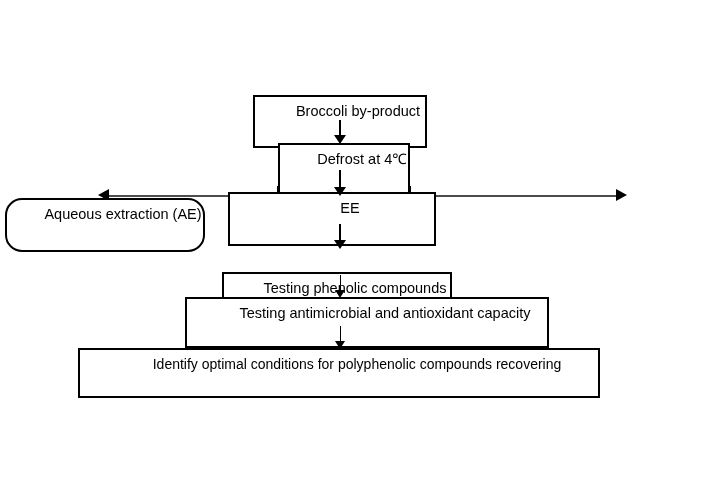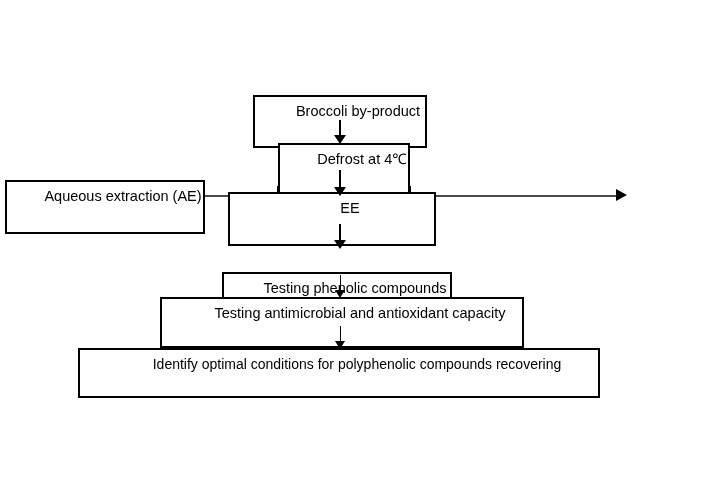--- a/index.html
+++ b/index.html
@@ -34,21 +34,21 @@
     z-index: 2;
     padding-left: 36px;
   }
   .node.small-text { font-size: 14px; }
 
   
   .z1 { z-index: 3; }
   .z2 { z-index: 4; }
   .z3 { z-index: 5; }
   .z4 { z-index: 6; }
-  .z5 { z-index: 7; }
+  .z5 { z-index: 7; margin-left: 25px; }
   .z6 { z-index: 8; }
 
   
   .varrow {
     position: absolute;
     z-index: 10;
     pointer-events: none;
   }
   .varrow .shaft {
     position: absolute;
@@ -129,21 +129,21 @@
   </div>
 
   <div class="node z1" style="left:253px; top:95px; width:174px; height:53px;">
     <span>Broccoli by-product</span>
   </div>
 
   <div class="node z2" style="left:278px; top:143px; width:132px; height:53px;">
     <span>Defrost at 4℃</span>
   </div>
 
-  <div class="node z3" style="left:5px; top:180px; width:200px; height:54px;">
+  <div class="node z3" style="left:5px; top:198px; width:200px; height:54px;border-radius:17px;">
     <span>Aqueous extraction (AE)</span>
   </div>
 
   <div class="node z3" style="left:228px; top:192px; width:208px; height:54px;">
     <span>EE</span>
   </div>
 
 
   <div class="node z4" style="left:222px; top:248px; width:230px; height:49px;margin-top:24px;">
     <span>Testing phenolic compounds</span>

